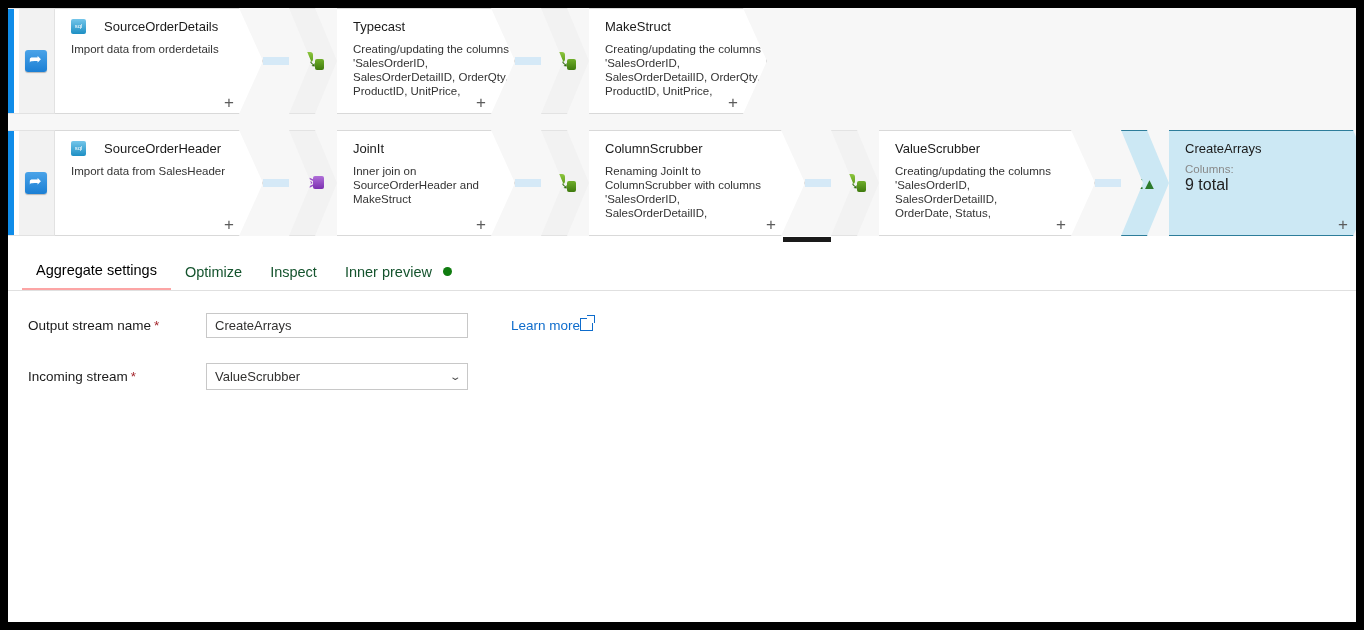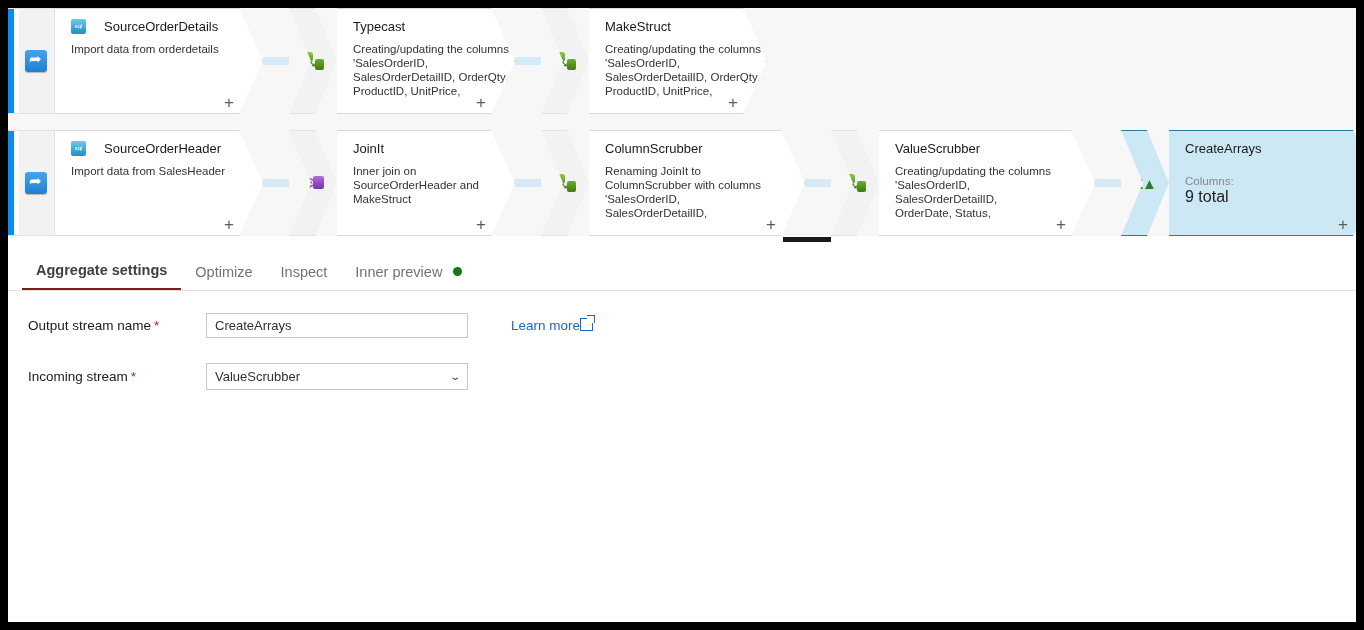--- a/index.html
+++ b/index.html
@@ -101,21 +101,21 @@
   .node .desc {
     margin-top: 8px;
     font-size: 11.5px;
     color: #333;
     line-height: 14px;
     max-height: 56px;
     overflow: hidden;
     width: 160px;
   }
   .node .cols-label {
-    margin-top: 18px;
+    margin-top: 6px;
     font-size: 11.5px;
     color: #888;
     line-height: 15px;
   }
   .node .cols-val {
     font-size: 16px;
     color: #222;
     line-height: 16px;
   }
   .node .plus {
@@ -222,28 +222,28 @@
     width: 1348px; height: 44px;
     border-bottom: 1px solid #e0e0e0;
     display: flex;
     align-items: flex-end;
     padding-left: 14px;
     box-sizing: border-box;
   }
   .tab {
     font-size: 14.5px;
     padding: 0 14px 10px 14px;
-    color: #737373;
+    color: #14532d;
     cursor: pointer;
     white-space: nowrap;
   }
   .tab.active {
-    color: #404040;
-    font-weight: bold;
-    border-bottom: 2px solid #7f1d1d;
+    color: #000000;
+    font-weight: normal;
+    border-bottom: 2px solid #fca5a5;
   }
   .tab .dot {
     display: inline-block;
     width: 9px; height: 9px;
     border-radius: 50%;
     background: #107c10;
     margin-left: 7px;
     vertical-align: 1px;
   }
 

